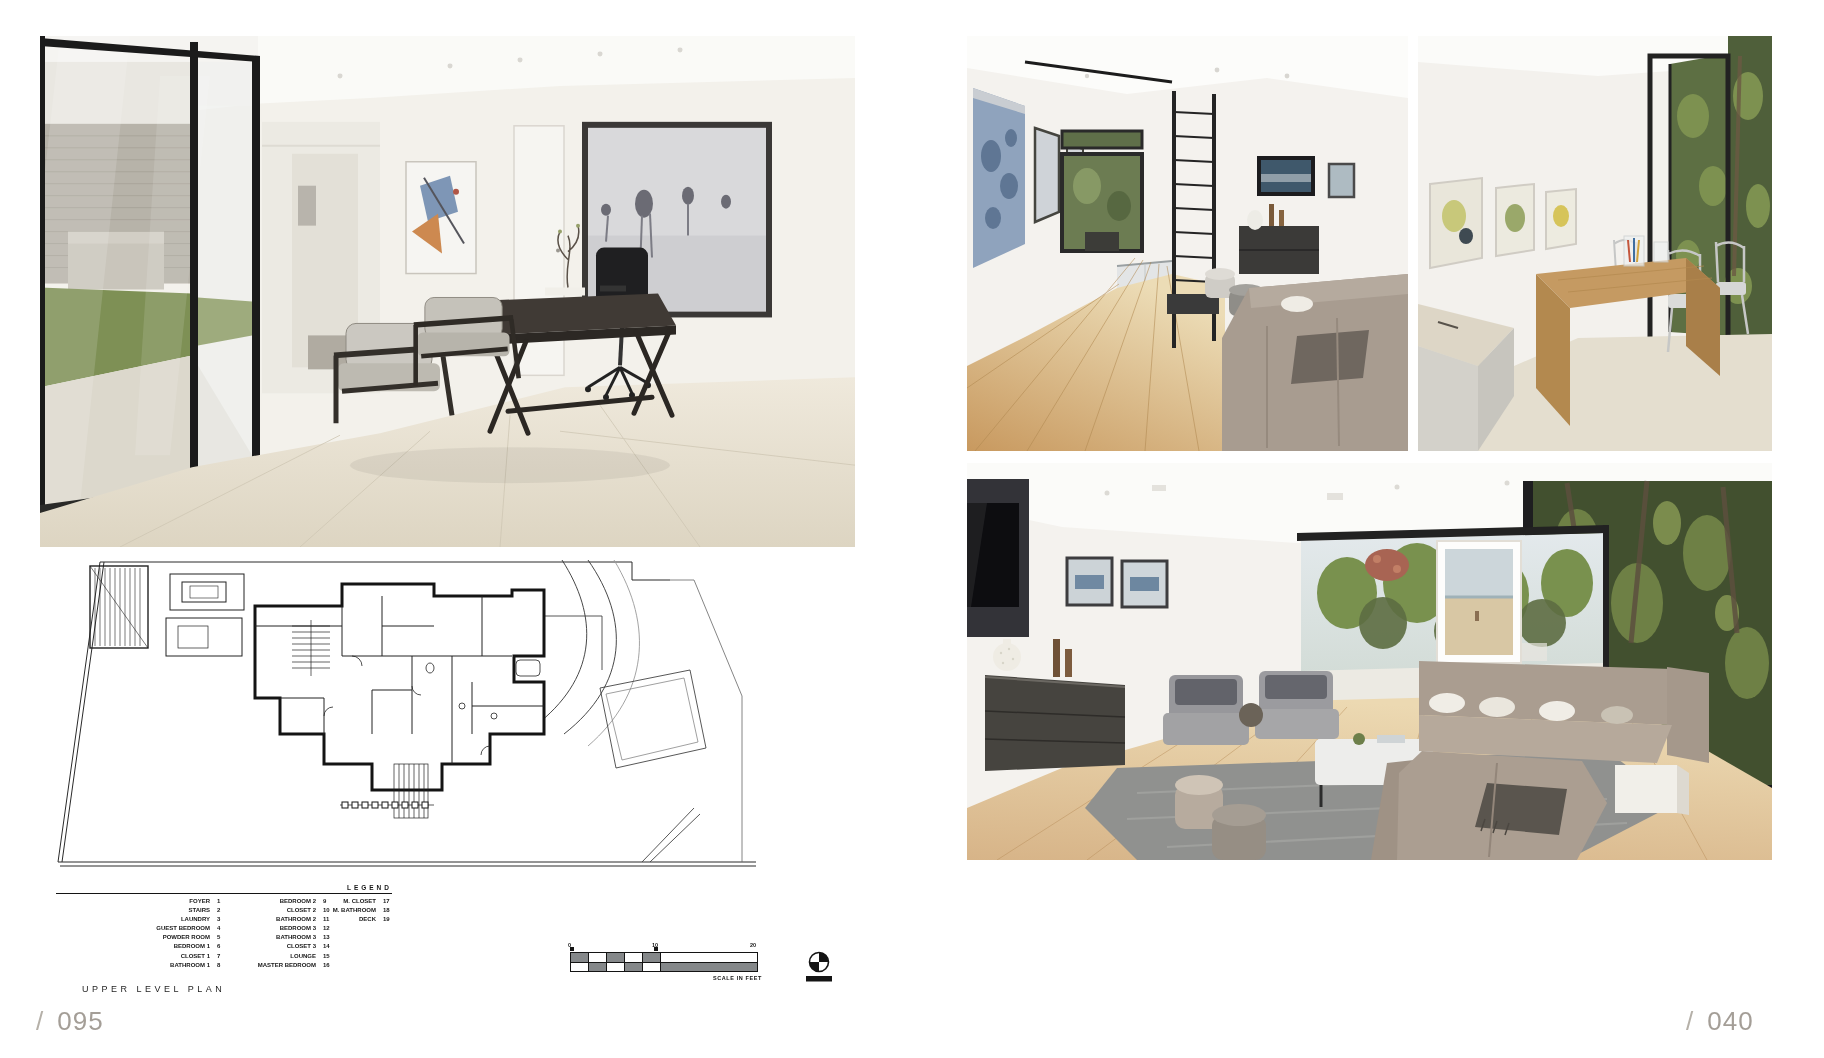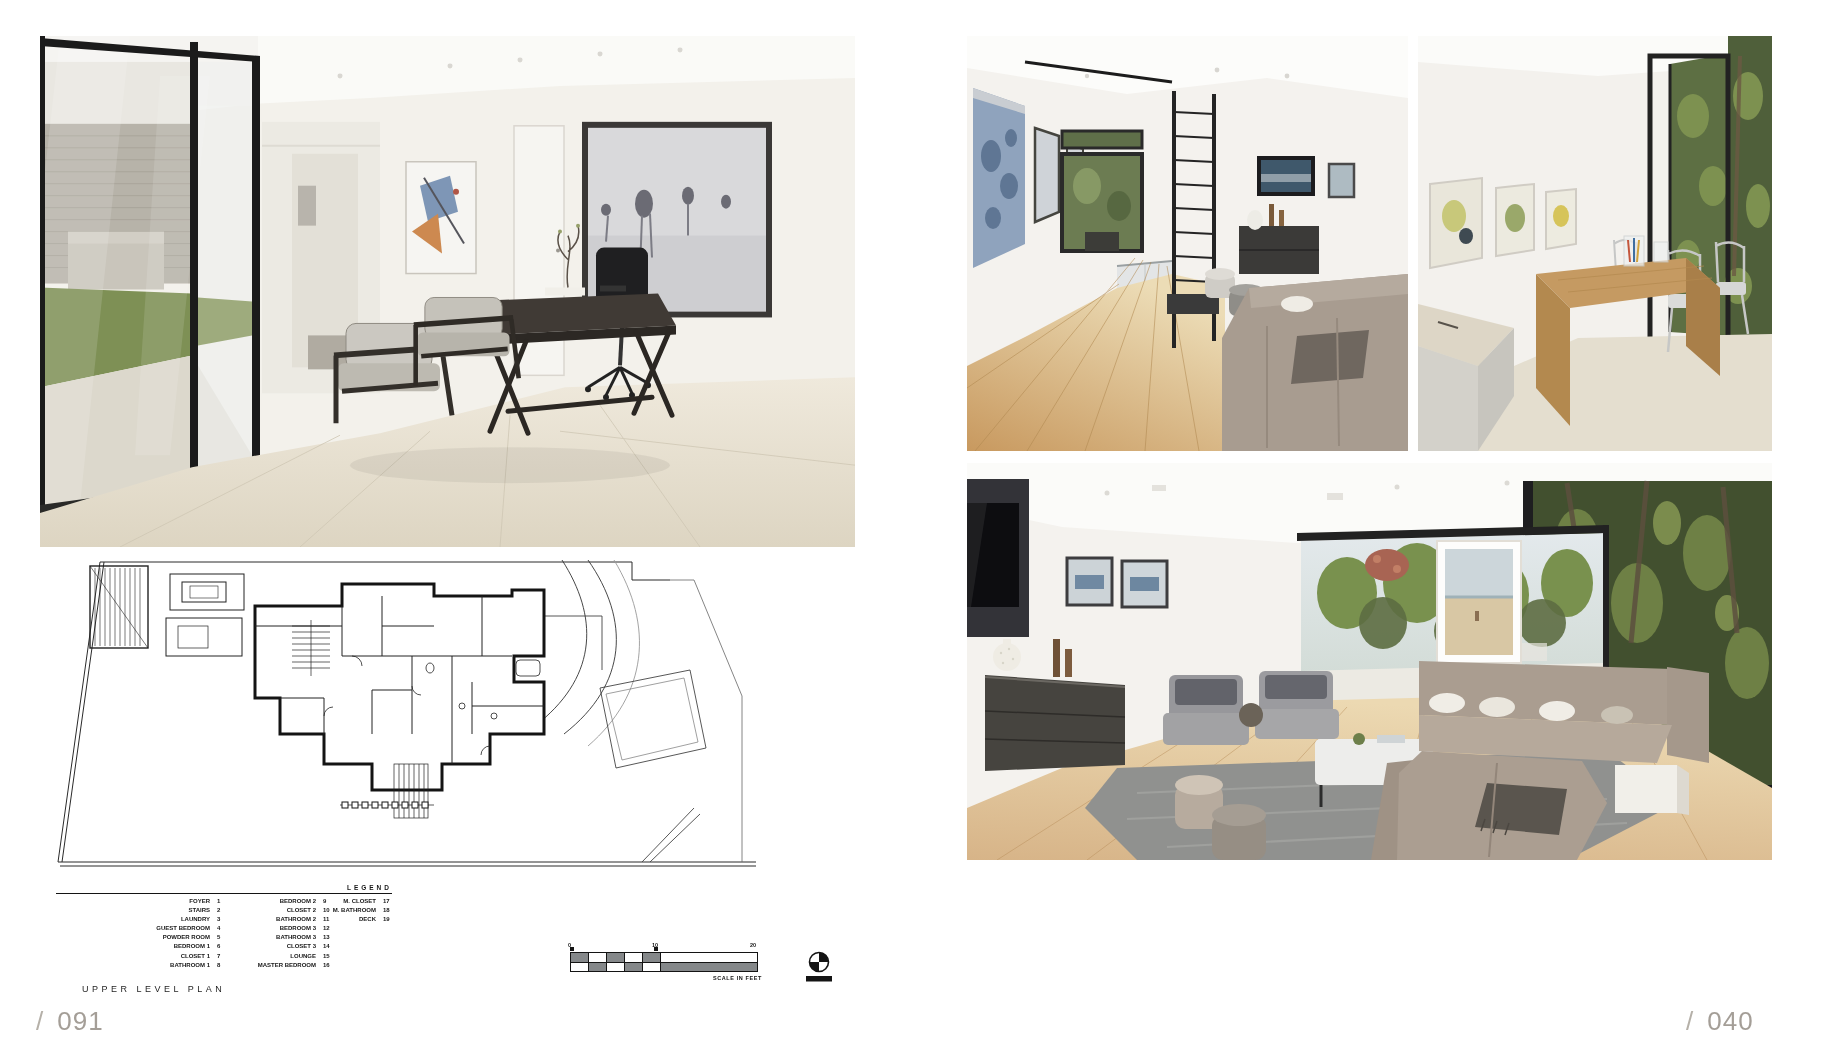--- a/index.html
+++ b/index.html
@@ -425,21 +425,21 @@
       <svg viewBox="0 0 28 34">
         <circle cx="13" cy="12" r="9.5" fill="#ffffff" stroke="#141414" stroke-width="1.6"></circle>
         <path d="M13,2.5 A9.5,9.5 0 0 1 22.5,12 L13,12 Z" fill="#141414"></path>
         <path d="M13,21.5 A9.5,9.5 0 0 1 3.5,12 L13,12 Z" fill="#141414"></path>
         <rect x="0" y="26" width="26" height="5.5" fill="#141414"></rect>
       </svg>
     </div>
 
     <div class="folio folio-left">
       <span class="slash">/</span>
-      <span class="num">091</span>
+      <span class="num">095</span>
     </div>
   </section>
 
   <section>
 
     <figure class="photo" style="left:967px;top:36px;width:441px;height:415px;">
       <svg viewBox="0 0 441 415" preserveAspectRatio="none">
         <defs>
           <linearGradient id="hfl" x1="0" y1="1" x2="0.6" y2="0">
             <stop offset="0" stop-color="#c8995f"></stop>

